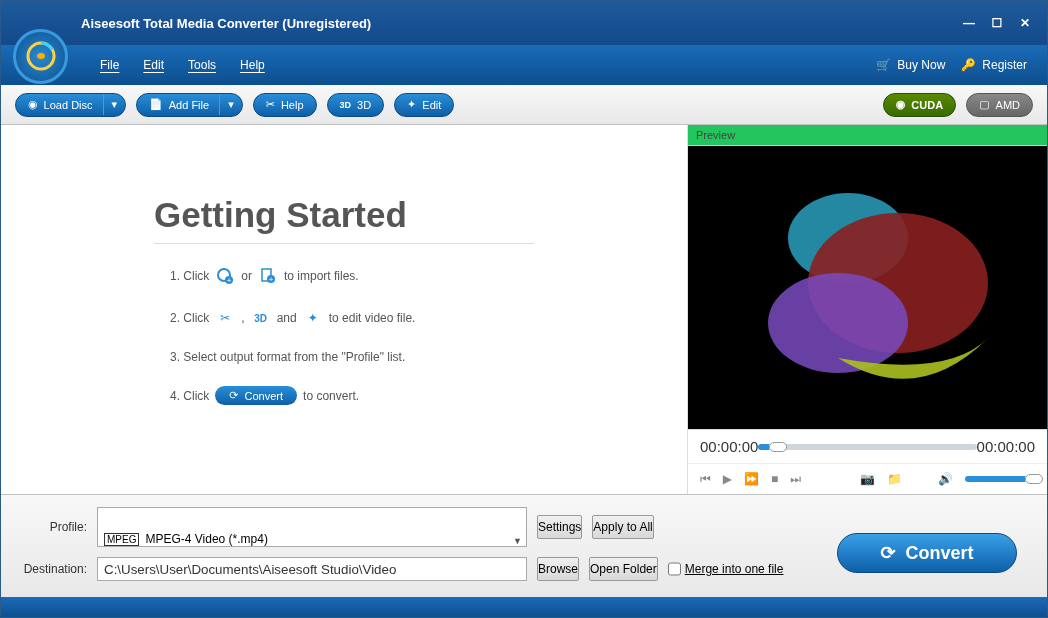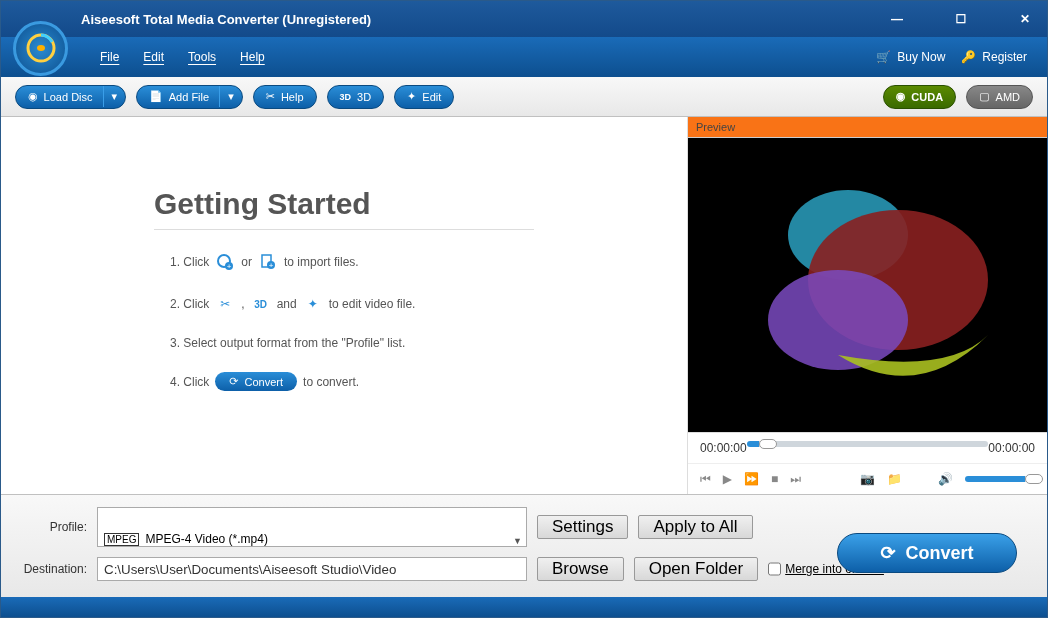--- a/index.html
+++ b/index.html
@@ -1,55 +1,55 @@
 <!DOCTYPE html>
 <html><head>
 <meta charset="utf-8">
 <style>
 * { box-sizing: border-box; margin: 0; padding: 0; }
 body { font-family: "Segoe UI", Tahoma, sans-serif; font-size: 12px; background: #fff; }
 .window { width: 1048px; height: 618px; display: flex; flex-direction: column; background: #fff; border: 1px solid #2a5a8a; }
-.titlebar { height: 36px; background: linear-gradient(#1e5a9c, #134a8a); display: flex; align-items: center; color: #fff; padding: 0 10px; gap: 36px; }
+.titlebar { height: 44px; background: linear-gradient(#1e5a9c, #134a8a); display: flex; align-items: center; color: #fff; padding: 0 10px; }
 .titlebar .title { flex: 1; font-size: 13px; font-weight: bold; }
 .titlebar .winbtn { color: #fff; width: 24px; height: 18px; display: flex; align-items: center; justify-content: center; cursor: pointer; margin-left: 4px; font-weight: bold; }
 .menubar { height: 40px; background: linear-gradient(#1a6bb8, #0d4f8f); display: flex; align-items: center; color: #fff; padding: 0 12px; }
 .menubar .logo-container { width: 55px; height: 55px; background: radial-gradient(#2a8ad0, #0d5090); border-radius: 50%; margin-right: 20px; margin-top: -18px; z-index: 10; display: flex; align-items: center; justify-content: center; border: 3px solid #3a9ae0; position: relative; }
 .menubar .menu-item { padding: 6px 12px; cursor: pointer; text-decoration: underline; text-underline-offset: 3px; }
 .menubar .spacer { flex: 1; }
 .menubar .buy-register { display: flex; align-items: center; gap: 6px; cursor: pointer; padding: 4px 8px; }
 .toolbar { height: 40px; background: linear-gradient(#f8f8f8, #e8e8e8); border-bottom: 1px solid #c0c0c0; display: flex; align-items: center; padding: 0 14px; gap: 10px; }
 .tbtn { background: linear-gradient(#2a8ed8, #0d5fa8); color: #fff; border: 1px solid #0a4a80; border-radius: 12px; padding: 4px 12px; display: flex; align-items: center; gap: 6px; cursor: pointer; font-size: 11px; height: 24px; }
 .tbtn.split { padding-right: 0; }
 .tbtn .drop { border-left: 1px solid #3a9ee8; padding: 4px 8px; margin-left: 4px; }
 .tbtn.smallbtn { }
 .tbtn.cuda { background: linear-gradient(#5a8a00,#3a6a00); border-color: #2a5000; font-weight: bold; }
 .tbtn.amd { background: linear-gradient(#888,#666); border-color: #555; }
 .main { flex: 1; display: flex; background: #fff; }
 .left-pane { flex: 1; background: #fff; display: flex; flex-direction: column; align-items: center; padding-top: 70px; }
 .gs-container { width: 380px; }
-.gs-title { font-size: 30px; font-weight: bold; color: #555; margin-bottom: 10px; border-bottom: 1px solid #ddd; padding-bottom: 8px; }
+.gs-title { font-size: 35px; font-weight: bold; color: #555; margin-bottom: 10px; border-bottom: 1px solid #ddd; padding-bottom: 8px; }
 .gs-row { display: flex; align-items: center; gap: 6px; margin: 22px 16px; color: #555; font-size: 12px; }
 .gs-icon { display: inline-flex; width: 20px; height: 20px; align-items: center; justify-content: center; color: #2a8ed8; }
 .mini-convert { background: linear-gradient(#2a8ed8,#0d5fa8); color: #fff; border-radius: 10px; padding: 3px 14px; display: inline-flex; align-items: center; gap: 6px; font-size: 11px; }
 .right-pane { width: 360px; background: #fff; border-left: 1px solid #ddd; display: flex; flex-direction: column; }
-.preview-label { padding: 4px 8px; background: #f97316; border-bottom: 1px solid #ccc; color: #444; font-size: 11px; }
+.preview-label { padding: 4px 8px; background: #22c55e; border-bottom: 1px solid #ccc; color: #444; font-size: 11px; }
 .preview-area { flex: 1; background: #000; display: flex; align-items: center; justify-content: center; position: relative; }
-.timeline { display: flex; gap: 0; padding: 8px 12px; border-top: 1px solid #ddd; font-size: 12px; color: #333; }
+.timeline { display: flex; align-items: center; gap: 0; padding: 8px 12px; border-top: 1px solid #ddd; font-size: 15px; color: #333; }
 .track { flex: 1; height: 6px; background: linear-gradient(to right, #2a8ed8 0%, #2a8ed8 5%, #cfd6dc 5%, #cfd6dc 100%); border-radius: 3px; position: relative; }
 .thumb { position: absolute; left: 5%; top: -2px; width: 18px; height: 10px; background: #fff; border: 1px solid #999; border-radius: 5px; }
 .controls { display: flex; align-items: center; gap: 12px; padding: 8px 12px; border-top: 1px solid #eee; color: #888; }
 .controls .spacer { flex: 1; }
 .vol-track { width: 70px; height: 6px; background: linear-gradient(to right,#2a8ed8 0%,#2a8ed8 85%,#cfd6dc 85%,#cfd6dc 100%); border-radius: 3px; position: relative; }
 .bottom { background: linear-gradient(#f8f8f8,#e8e8e8); border-top: 1px solid #c0c0c0; padding: 12px 20px 16px; display: flex; flex-direction: column; gap: 10px; }
 .row { display: flex; align-items: center; gap: 10px; }
 .row .lbl { width: 66px; text-align: right; color: #333; }
 .combo { flex: 0 0 430px; background: #fff; border: 1px solid #aaa; height: 40px; display: flex; align-items: flex-end; padding: 0 6px; position: relative; }
 .combo .dd { position: absolute; right: 4px; font-size: 9px; color: #555; }
 .textin { flex: 0 0 430px; background: #fff; border: 1px solid #aaa; height: 24px; padding: 0 6px; color: #333; }
-.sbtn { background: linear-gradient(#f0f0f0,#d8d8d8); border: 1px solid #999; height: 24px; padding: 0 14px; cursor: pointer; border-radius: 2px; font-size: 17px; }
+.sbtn { background: linear-gradient(#f0f0f0,#d8d8d8); border: 1px solid #999; height: 24px; padding: 0 0; cursor: pointer; border-radius: 2px; font-size: 12px; }
 .big-convert { position: absolute; right: 30px; bottom: 24px; width: 180px; height: 40px; background: linear-gradient(#3aa0e8,#0d5fa8); border-radius: 20px; display: flex; align-items: center; justify-content: center; color: #fff; font-size: 18px; font-weight: bold; gap: 10px; cursor: pointer; border: 1px solid #0a4a80; }
 .bottom-wrap { position: relative; }
 .statusbar { height: 20px; background: linear-gradient(#1a6bb8,#0d4f8f); }
 svg { display: block; }
 </style>
 </head>
 <body>
 
 <div class="window">
   <div class="titlebar">

